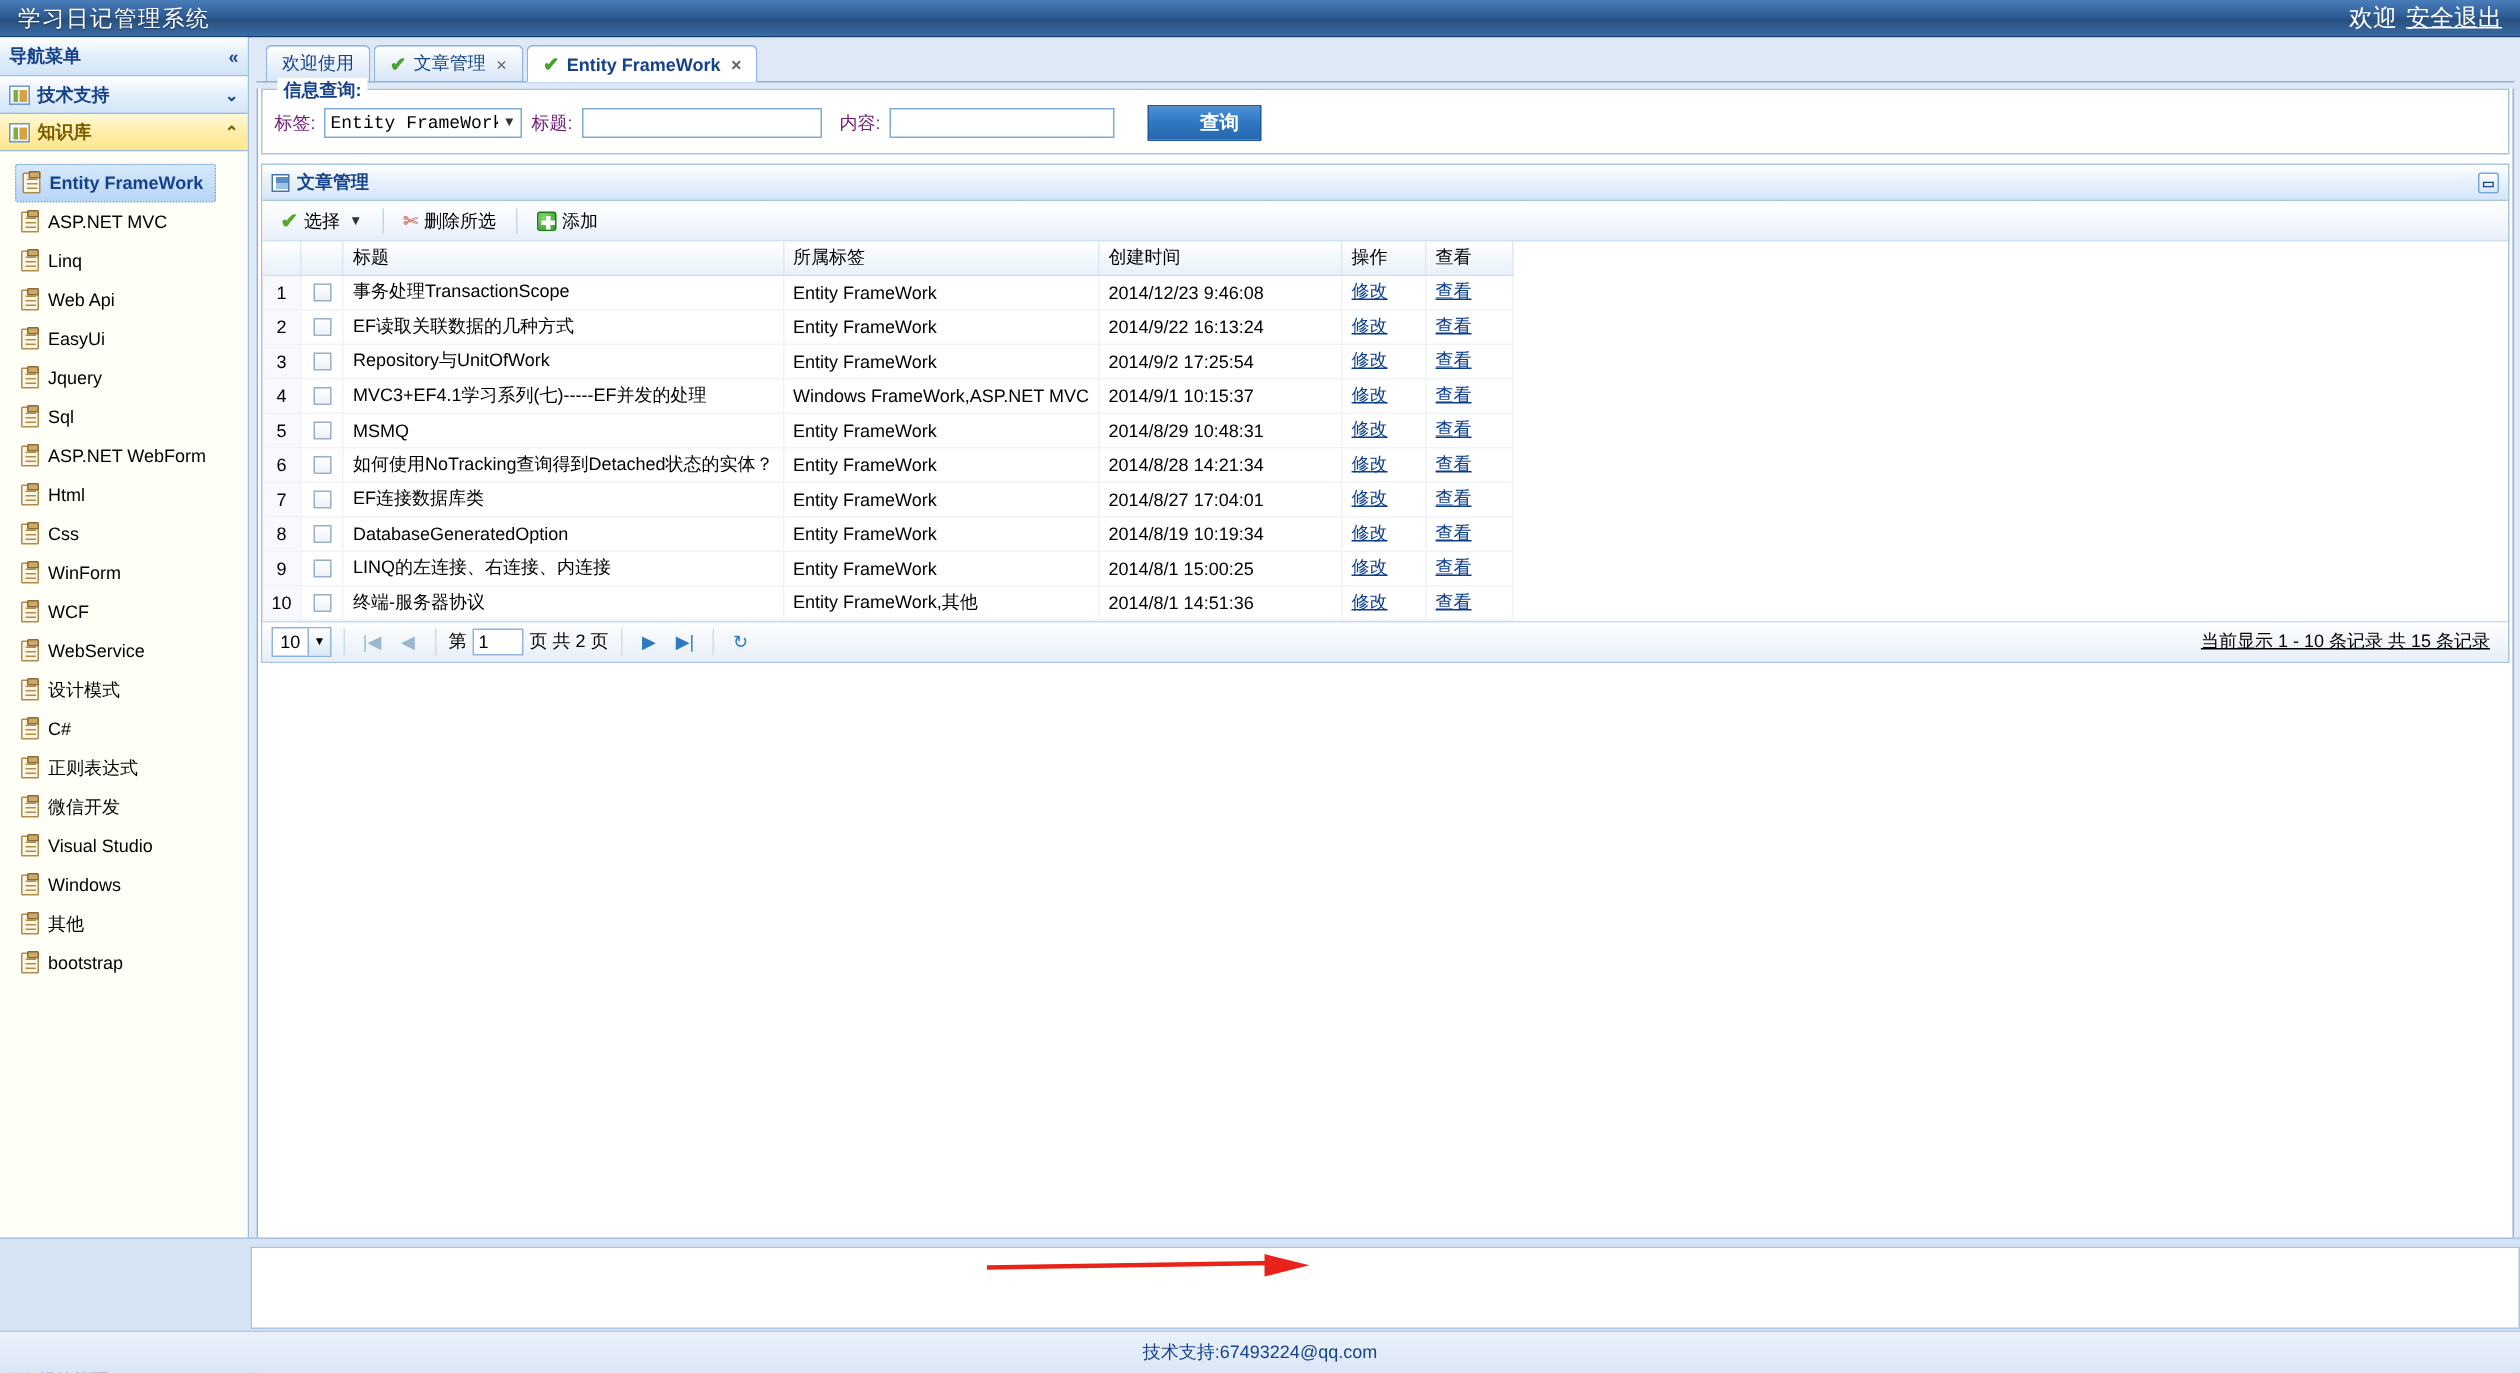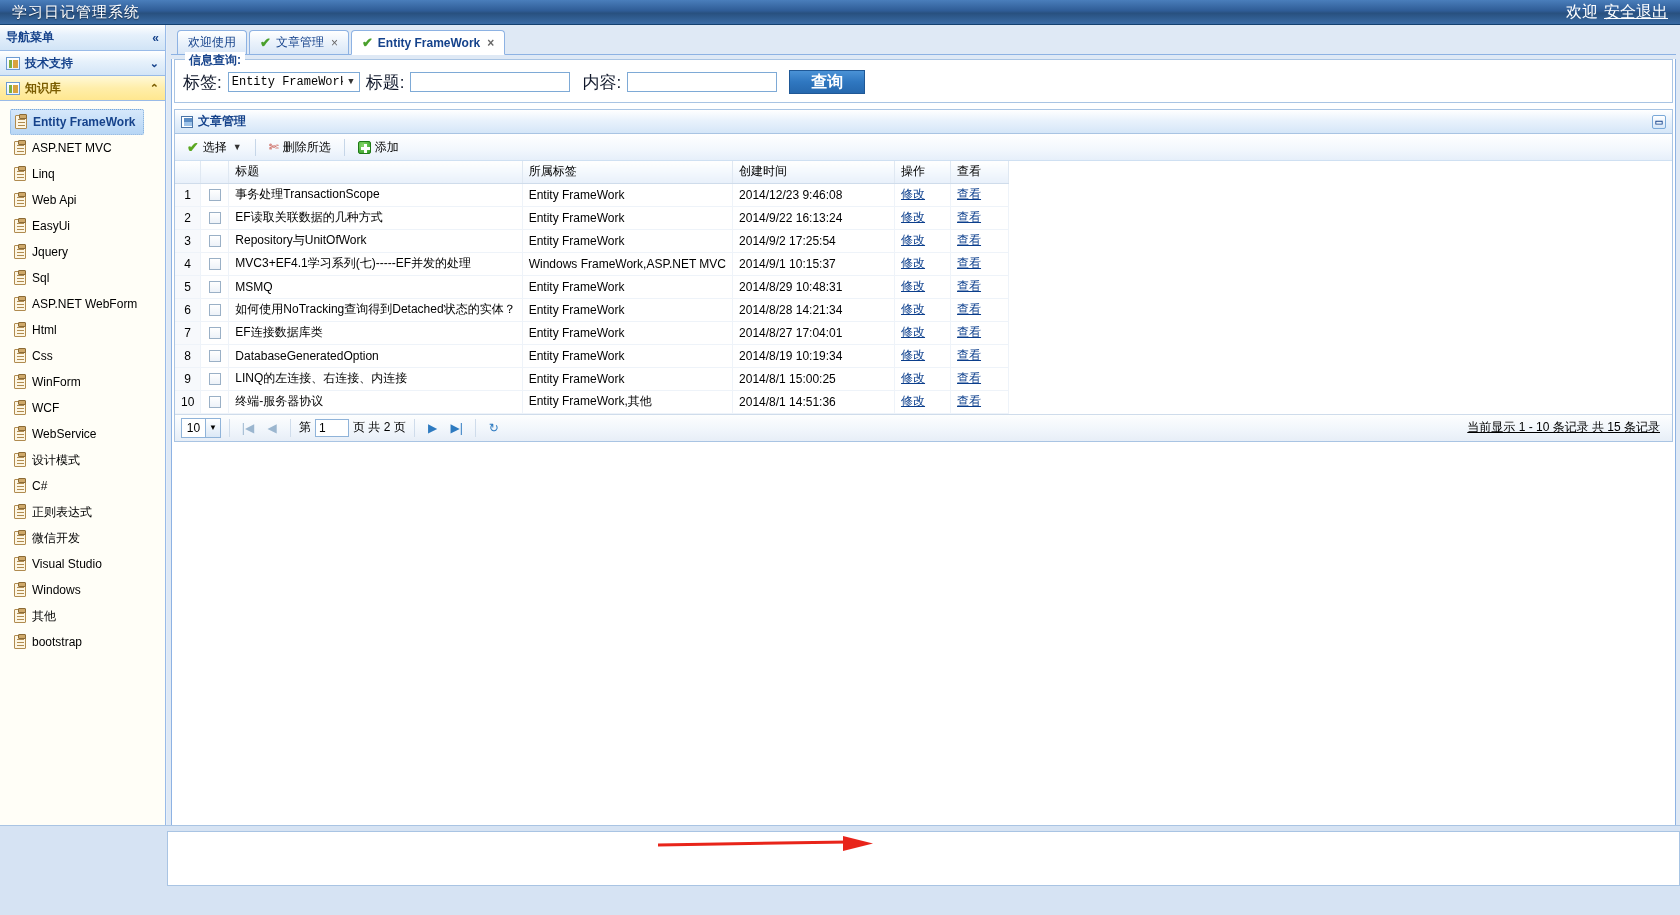--- a/index.html
+++ b/index.html
@@ -148,41 +148,41 @@
     margin: 4px 2px 6px 2px;
     position: relative;
     background: #fff;
   }
   #search-legend {
     position: absolute; top: -8px; left: 10px;
     background: #fff; padding: 0 4px;
     font-weight: bold; color: #15428b; font-size: 12px;
   }
   #search-row { display: flex; align-items: center; gap: 6px; padding-top: 4px; }
-  .field-label { font-size: 17px; color:#0f172a; }
+  .field-label { font-size: 12px; color:#701a75; }
   .combo {
     display: inline-flex; align-items: center;
     height: 20px; width: 132px;
     border: 1px solid #7eaad6; background: #fff;
     font-family: "Liberation Mono", monospace; font-size: 12px;
     padding-left: 3px;
   }
   .combo .combo-text { flex: 1 1 auto; white-space: nowrap; overflow: hidden; }
   .combo .combo-arrow {
     width: 16px; text-align: center; font-size: 9px; color: #333;
   }
   .txtbox {
     height: 20px; border: 1px solid #7eaad6; background: #fff;
     font-size: 12px; padding: 0 3px;
   }
   #btn-query {
     height: 24px; min-width: 76px; padding: 0 14px;
     background: linear-gradient(to bottom,#4a92d6 0%, #2f77c0 50%, #2668ae 100%);
-    border: 1px solid #1f5896; color: #fff; font-size: 16px; font-weight: bold;
-    cursor: pointer; margin-left: 6px;
+    border: 1px solid #1f5896; color: #fff; font-size: 13px; font-weight: bold;
+    cursor: pointer; margin-left: 16px; text-align: right;
   }
 
   
   #grid-panel { border: 1px solid #a9c4e3; margin: 0 2px; }
   #grid-header {
     height: 24px; display: flex; align-items: center; gap: 5px;
     padding: 0 6px;
     background: linear-gradient(to bottom,#ffffff 0%, #e9f2fc 45%, #d5e6f8 100%);
     border-bottom: 1px solid #a9c4e3;
     font-weight: bold; color: #15428b; font-size: 12px;
@@ -626,17 +626,20 @@
         <span class="pg-btn">↻</span>
         <span id="pager-info">当前显示 1 - 10 条记录 共 15 条记录</span>
       </div>
 
     </div>
   </div>
 </div>
 
 <div id="footer">
   <div id="footer-inner"></div>
+  <div id="footer-bar">
+    <span id="footer-text">技术支持:67493224@qq.com</span>
+  </div>
 </div>
 <svg id="red-arrow" viewBox="0 0 215 16">
   <line x1="0" y1="9" x2="190" y2="6" stroke="#e8241a" stroke-width="3"></line>
   <polygon points="185,0 215,7.5 185,15" fill="#e8241a"></polygon>
 </svg>
 
 </body></html>

